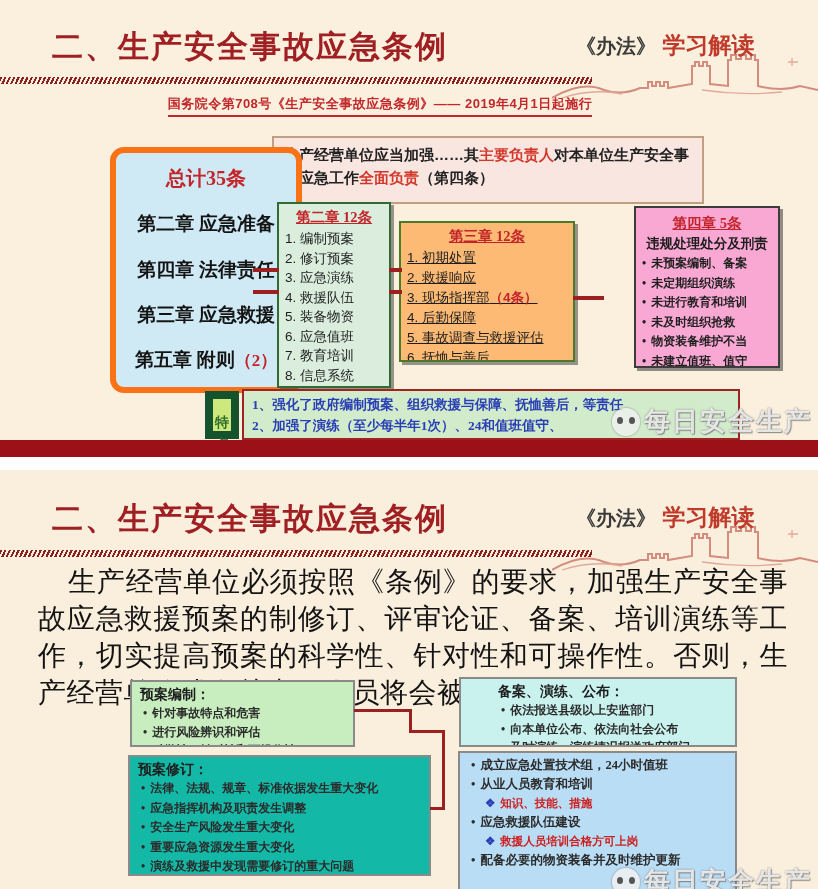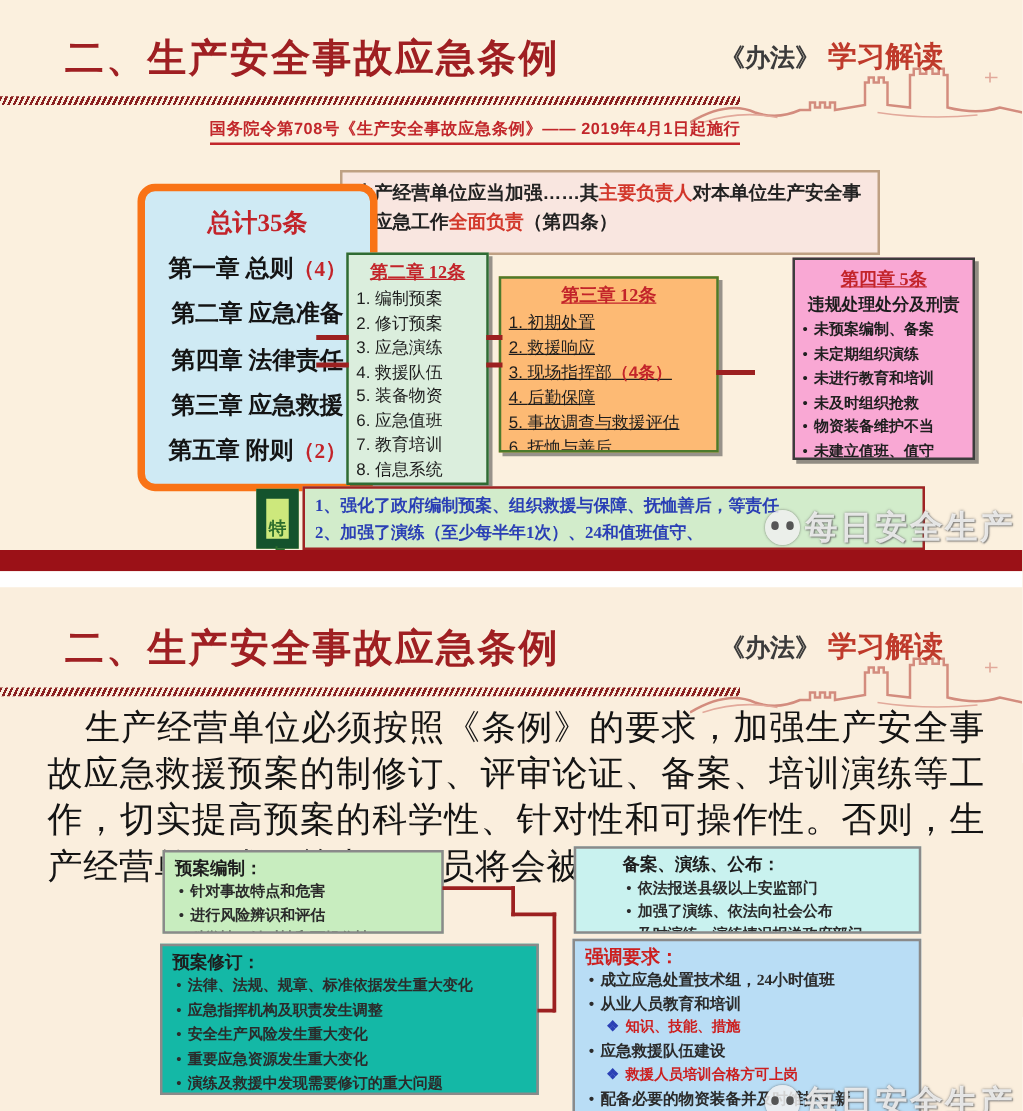--- a/index.html
+++ b/index.html
@@ -133,21 +133,20 @@
     <div class="subtitle-wrap">
       <span class="subtitle">国务院令第708号《生产安全事故应急条例》—— 2019年4月1日起施行</span>
     </div>
 
     <div class="note-box">
       <span>生产经营单位应当加强……其</span><span class="red">主要负责人</span><span>对本单位生产安全事故应急工作</span><span class="red">全面负责</span><span>（第四条）</span>
     </div>
 
     <div class="toc-box">
       <div class="toc-title">总计35条</div>
-      <div class="toc-item"><span>第一章 总则</span><span class="cnt">（4）</span></div>
       <div class="toc-item"><span>第二章 应急准备</span><span class="cnt"></span></div>
       <div class="toc-item"><span>第四章 法律责任</span><span class="cnt"></span></div>
       <div class="toc-item"><span>第三章 应急救援</span><span class="cnt"></span></div>
       <div class="toc-item"><span>第五章 附则</span><span class="cnt">（2）</span></div>
     </div>
 
     <div class="chapter-box" id="ch2-box">
       <span class="ch-title">第二章 12条</span>
       <ol>
         <li><span>编制预案</span></li>
@@ -288,31 +287,30 @@
 
     <div class="s2-box" id="record-box">
       <div class="s2-title">备案、演练、公布：</div>
       <ul class="bullet-list">
         <li>
             <span class="b">•</span>
             <span>依法报送县级以上安监部门</span>
           </li>
         <li>
             <span class="b">•</span>
-            <span>加强了演练、依法向社会公布</span>
+            <span>向本单位公布、依法向社会公布</span>
           </li>
         <li>
             <span class="b">•</span>
             <span>及时演练，演练情况报送政府部门</span>
           </li>
       </ul>
     </div>
 
     <div class="s2-box" id="emphasis-box">
-      <div class="s2-title">强调要求：</div>
       <ul class="bullet-list">
         <li>
             <span class="b">•</span>
             <span>成立应急处置技术组，24小时值班</span>
           </li>
         <li>
             <span class="b">•</span>
             <span>从业人员教育和培训</span>
           </li>
         <li class="sub">

